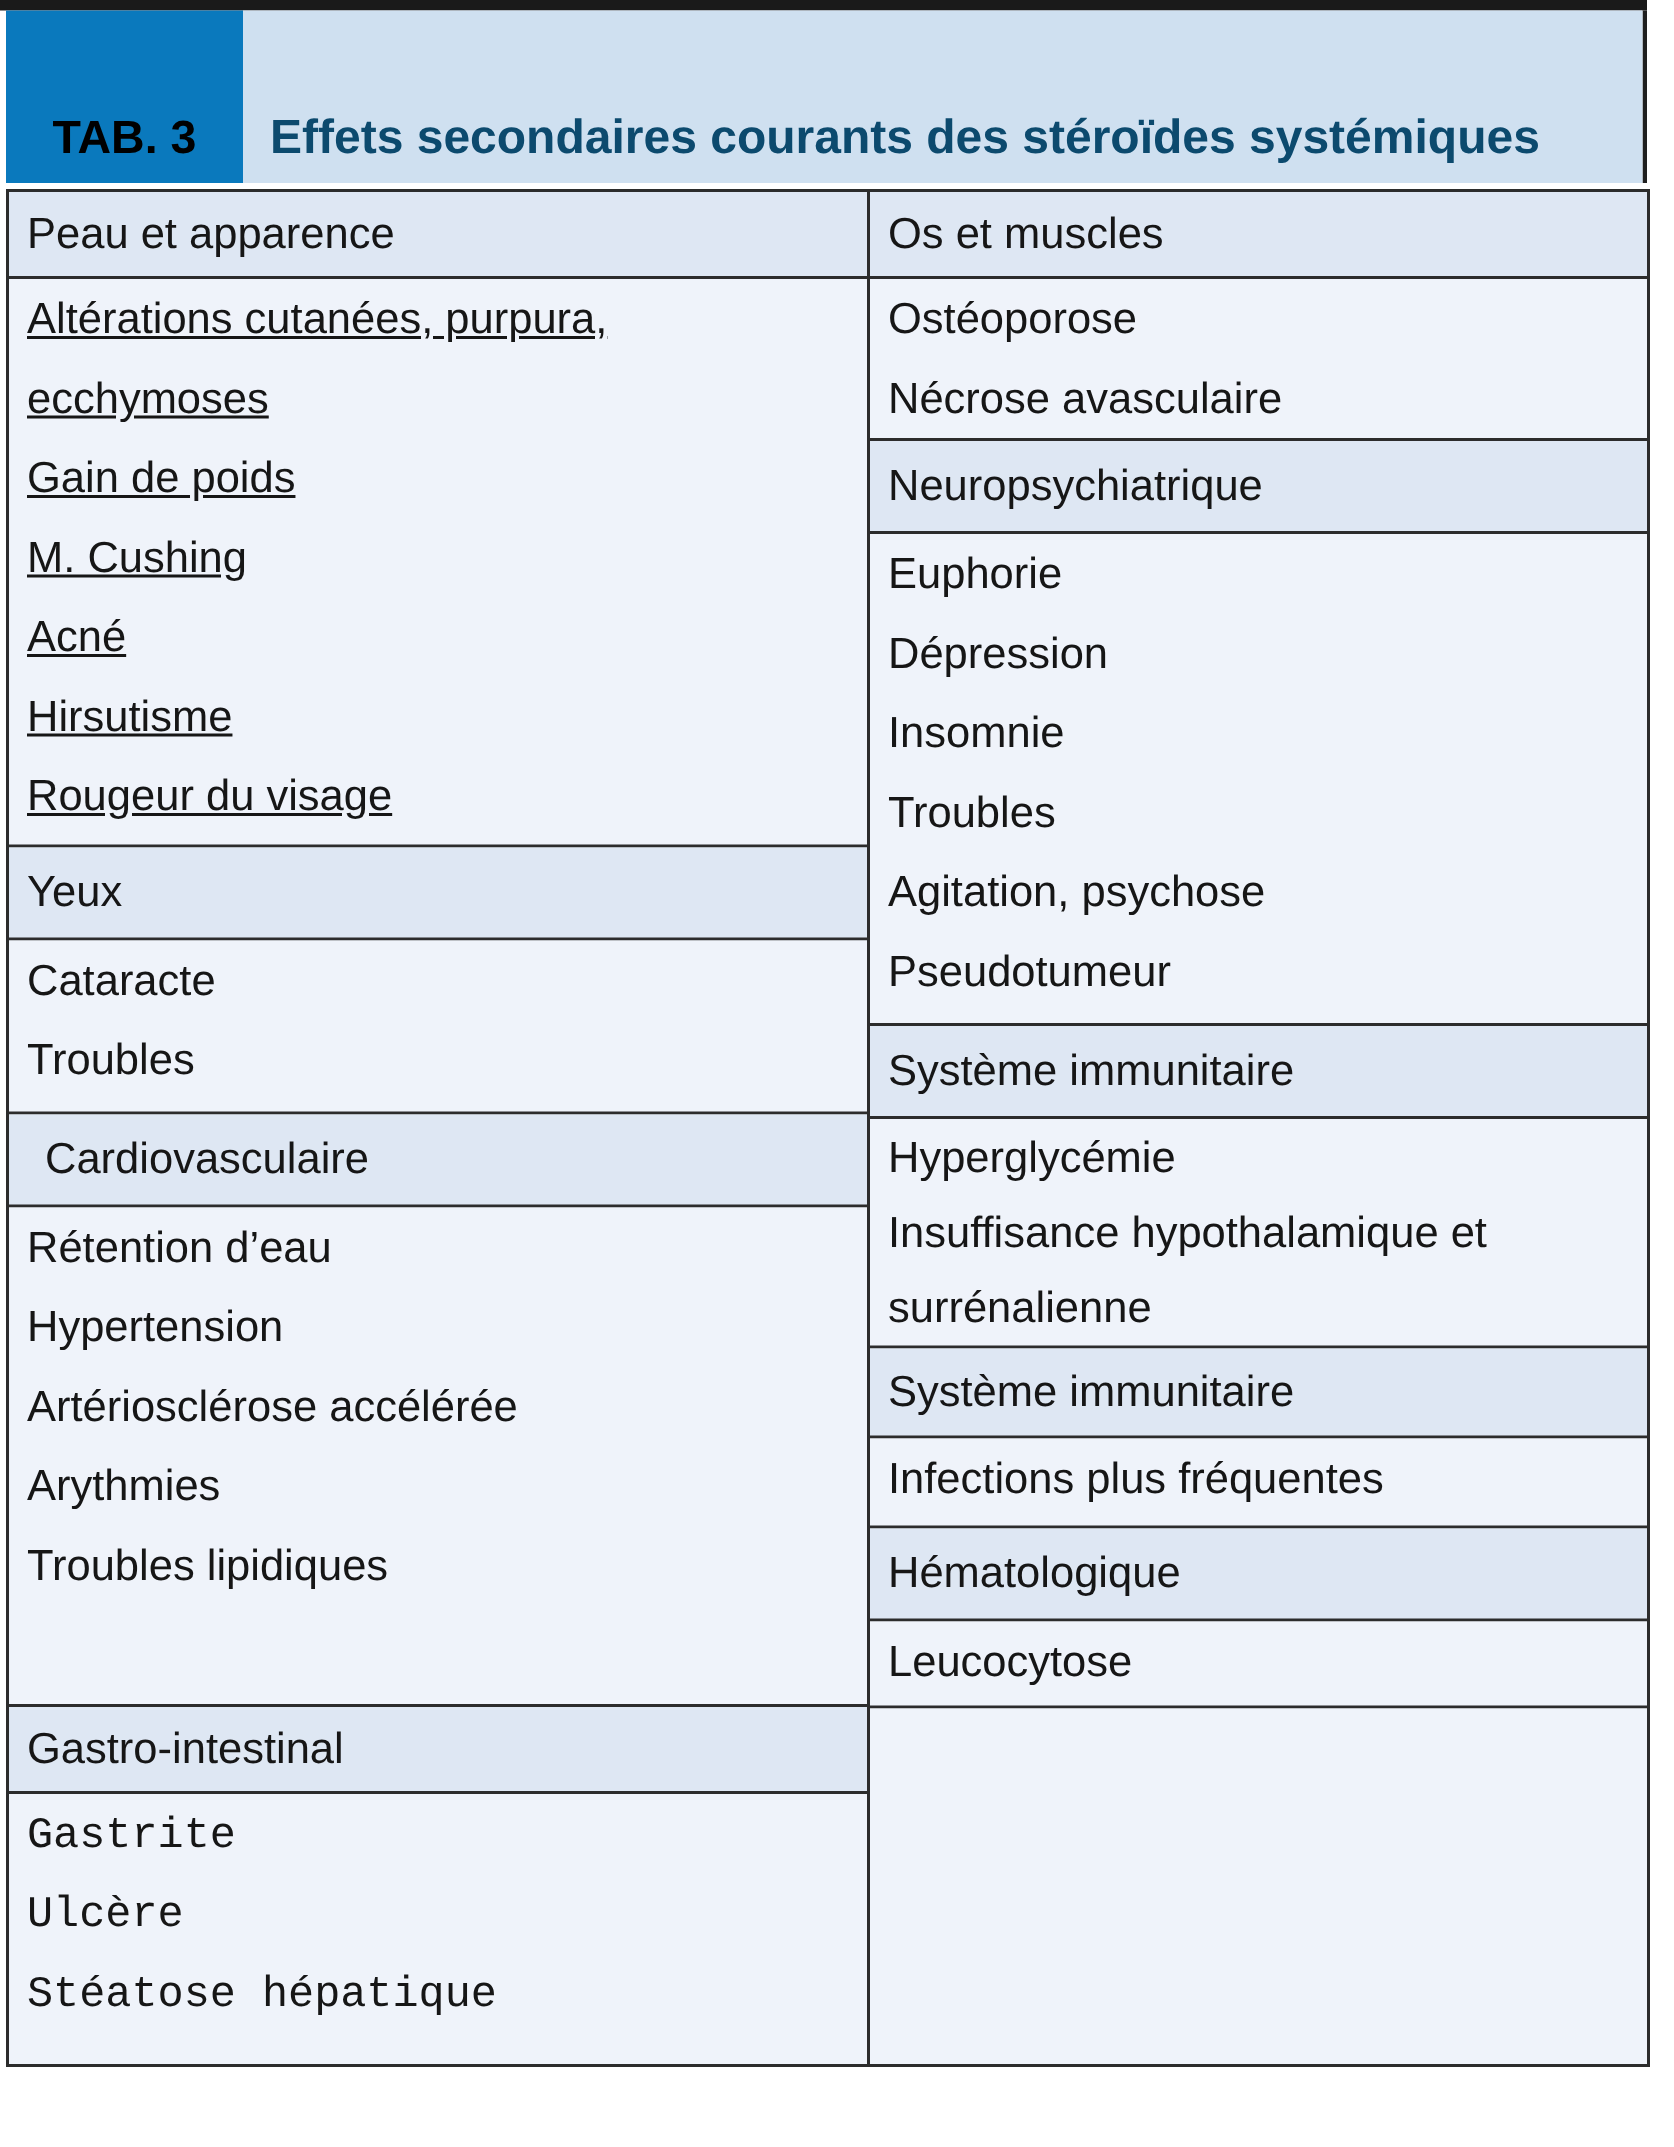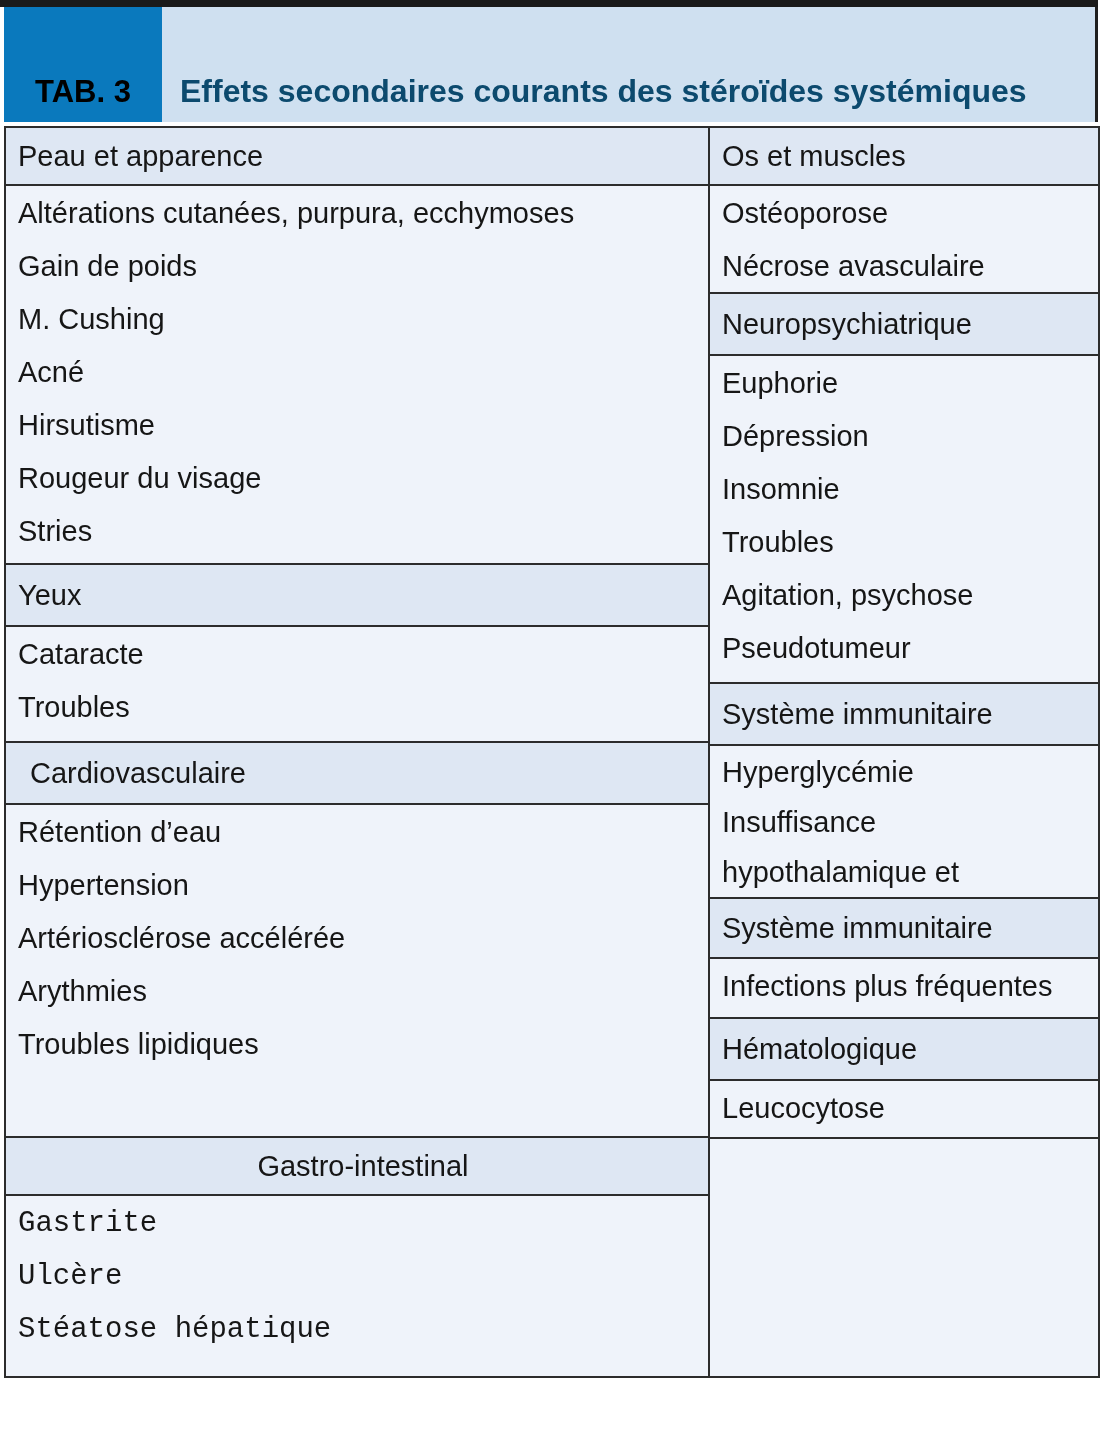--- a/index.html
+++ b/index.html
@@ -61,21 +61,21 @@
   
   .se-table {
     margin-left: 4px;
     margin-top: 4px;
     width: 1096px;
     height: 1252px;
     border: 2px solid #2c2c2c;
     display: flex;
   }
   .col { display: flex; flex-direction: column; }
-  .col-left  { width: 704px; border-right: 2px solid #2c2c2c; }
+  .col-left  { width: 574px; border-right: 2px solid #2c2c2c; }
   .col-right { flex: 1; }
 
   .row {
     border-bottom: 2px solid #2c2c2c;
     overflow: hidden;
     background: #eff3fa;
   }
   .row:last-child { border-bottom: none; font-family: Liberation Mono, monospace; }
 
   .sec {
@@ -87,26 +87,26 @@
   }
   .items {
     padding: 1px 10px 0 12px;
     font-size: 29px;
     line-height: 53px;
   }
   .items.tight { line-height: 50px; }
 
   
   .l-s1 { height: 58px; }
-  .l-c1 { height: 379px; }
+  .l-c1 { height: 379px; text-decoration: underline; }
   .l-s2 { height: 62px; }
   .l-c2 { height: 116px; }
   .l-s3 { height: 62px; padding-left: 24px; }
   .l-c3 { height: 333px; }
-  .l-s4 { height: 58px; justify-content: center; }
+  .l-s4 { height: 58px; }
   .l-c4 { flex: 1; }
 
   
   .r-s1 { height: 58px; }
   .r-c1 { height: 108px; }
   .r-s2 { height: 62px; }
   .r-c2 { height: 328px; }
   .r-s3 { height: 62px; }
   .r-c3 { height: 153px; }
   .r-s4 { height: 60px; }

